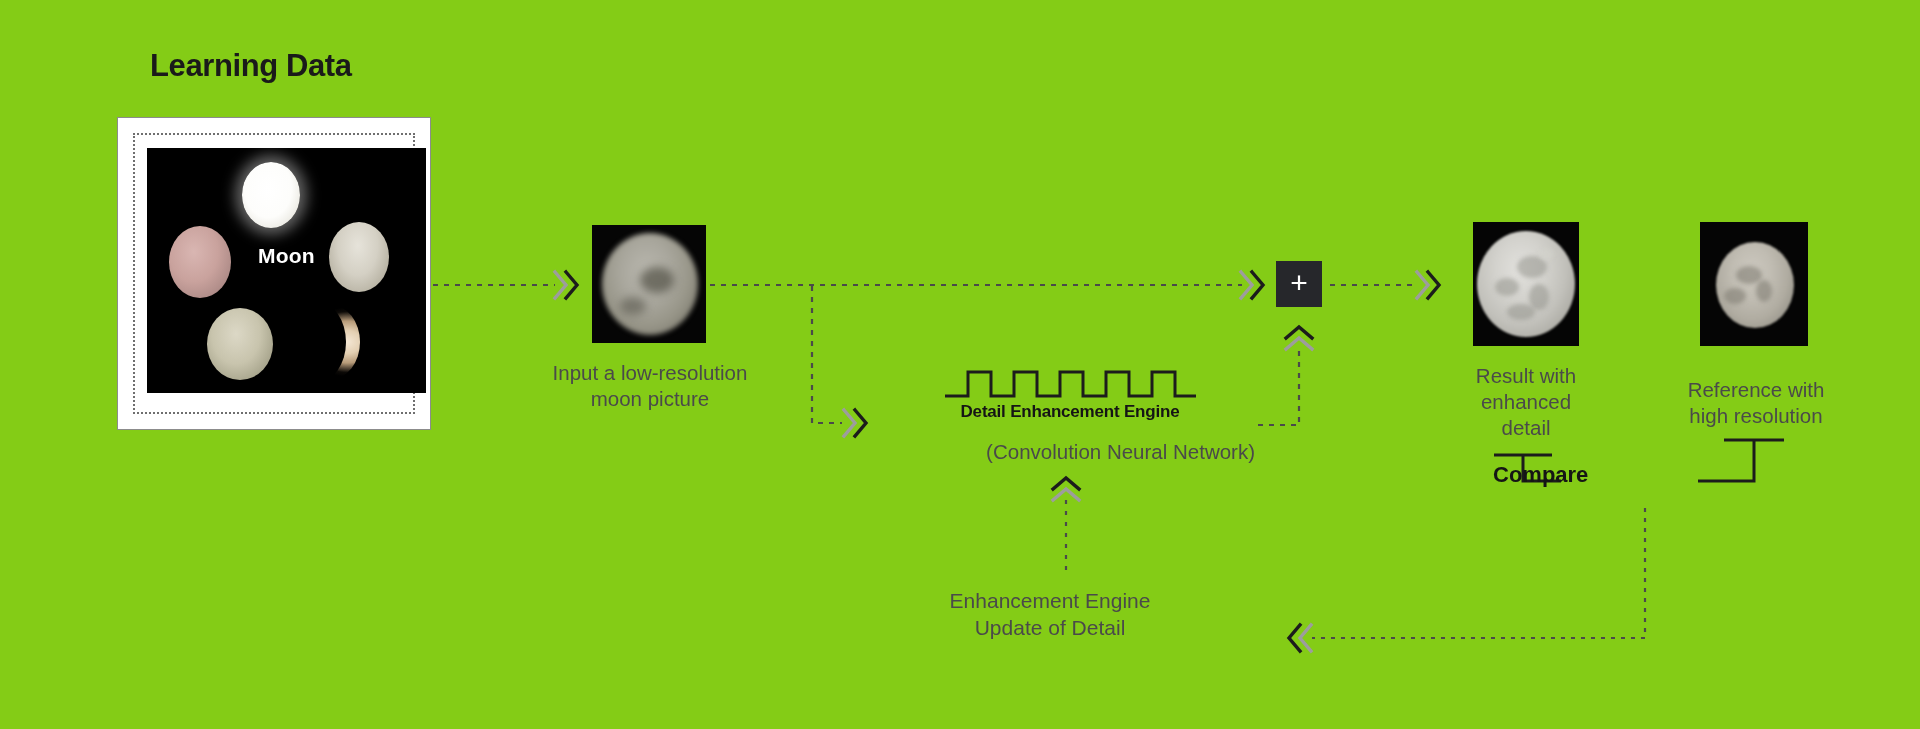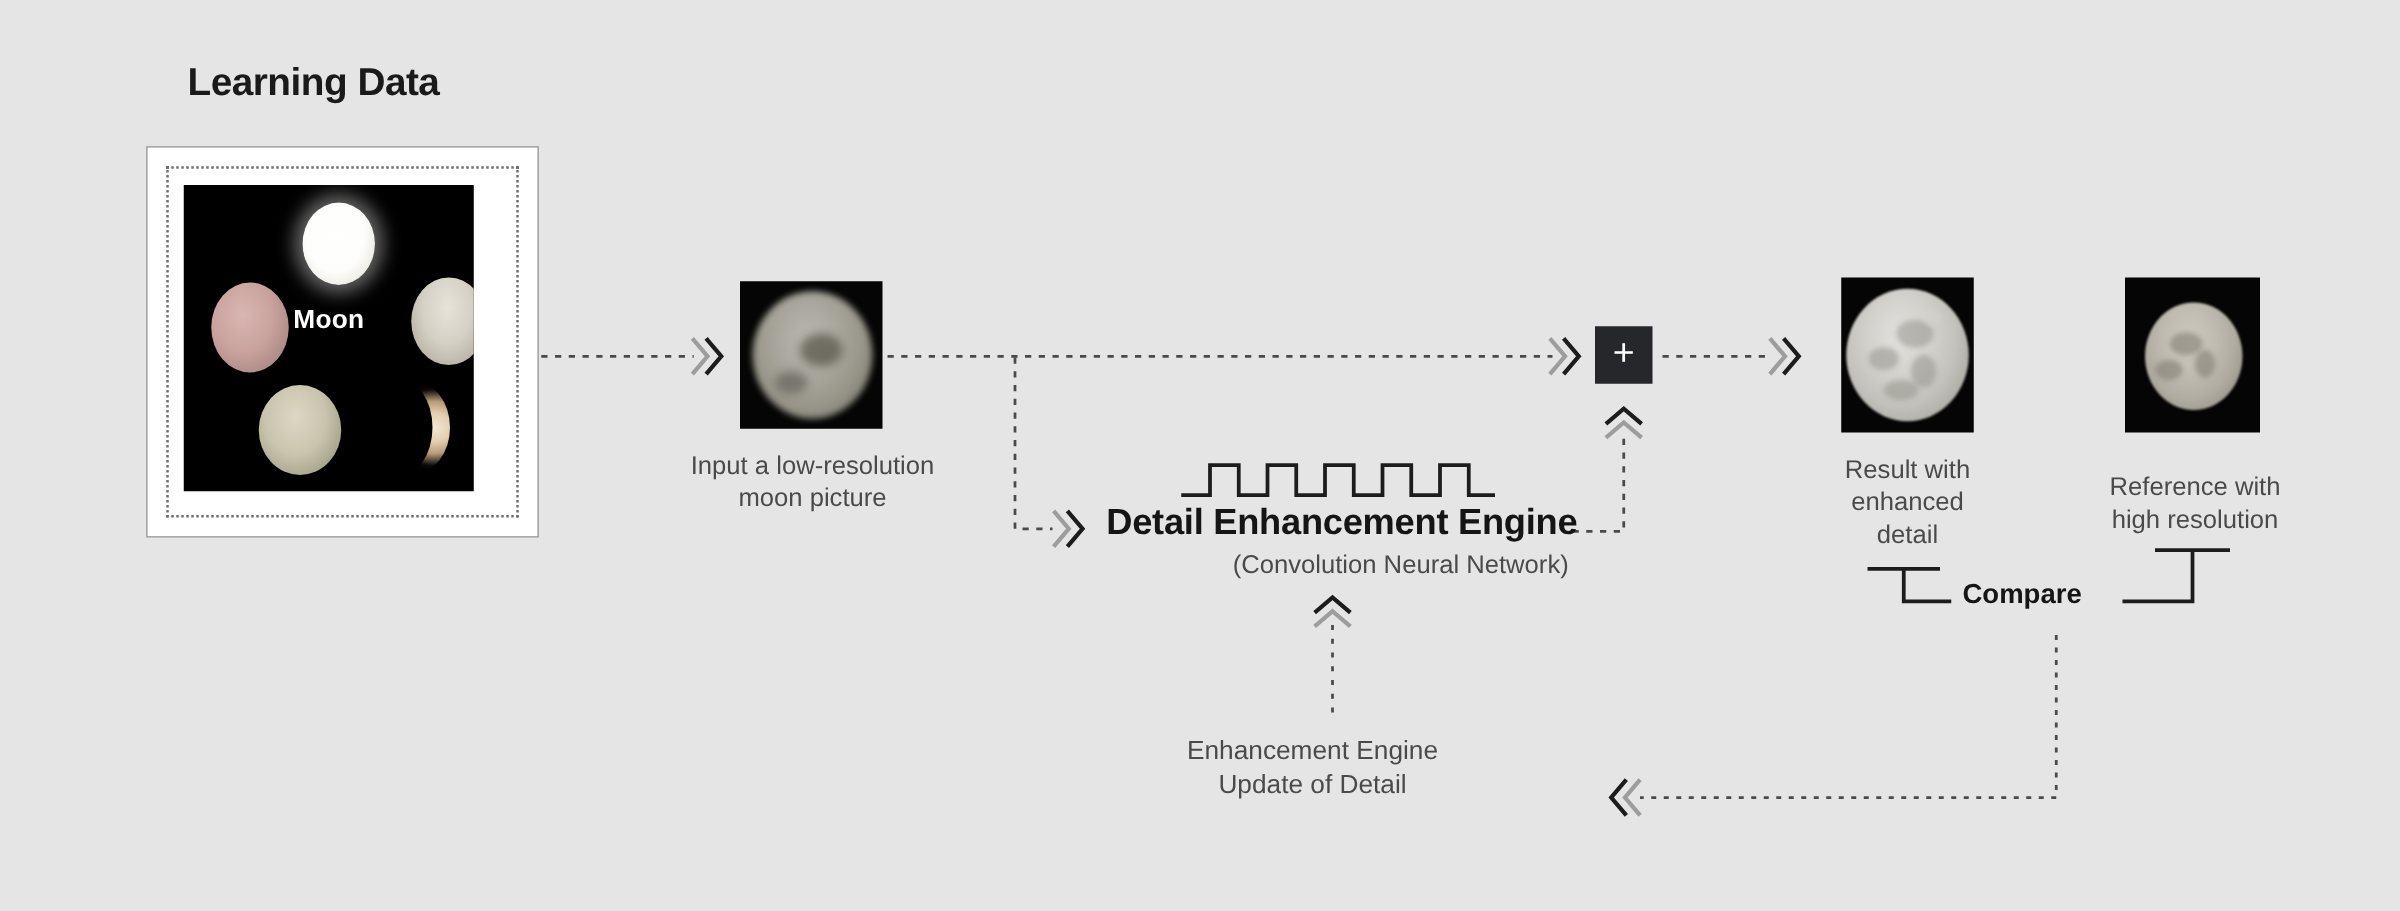--- a/index.html
+++ b/index.html
@@ -9,21 +9,21 @@
     background: #ffffff;
   }
   body {
     font-family: "Liberation Sans", sans-serif;
     color: #3a3a3a;
   }
   #stage {
     position: relative;
     width: 1920px;
     height: 729px;
-    background: #e5e5e5;
+    background: #84cc16;
     overflow: hidden;
   }
 
   
   #learning-title {
     position: absolute;
     left: 150px;
     top: 48px;
     font-size: 31px;
     font-weight: 700;
@@ -48,21 +48,21 @@
     width: 282px;
     height: 281px;
     border: 2px dotted #6f6f6f;
     box-sizing: border-box;
     background: #fff;
   }
   #moon-grid {
     position: absolute;
     left: 147px;
     top: 148px;
-    width: 232px;
+    width: 279px;
     height: 245px;
     background: #000000;
     overflow: hidden;
   }
   .mimg {
     position: absolute;
     border-radius: 50%;
     filter: blur(0.4px);
   }
   #mg-top {
@@ -164,37 +164,37 @@
   #cap-result { left: 1455px; top: 363px; width: 142px; }
   #cap-reference { left: 1660px; top: 363px; width: 192px; margin-top: 14px; }
   #cap-update { left: 880px; top: 588px; width: 340px; font-size: 21px; }
 
   
   #engine-title {
     position: absolute;
     left: 885px; top: 402px;
     width: 370px;
     text-align: center;
-    font-size: 29px;
+    font-size: 17px;
     font-weight: 700;
     color: #151515;
     letter-spacing: -0.2px;
     white-space: nowrap;
   }
   #engine-sub {
     position: absolute;
     left: 885px; top: 440px;
     width: 370px;
     text-align: right;
     font-size: 20.5px;
     color: #4a4a4a;
   }
   #compare-label {
     position: absolute;
-    left: 1570px; top: 462px;
+    left: 1493px; top: 462px;
     font-size: 22px;
     font-weight: 700;
     color: #151515;
     white-space: nowrap;
   }
 
   
   #plus-node {
     position: absolute;
     left: 1276px; top: 261px;

